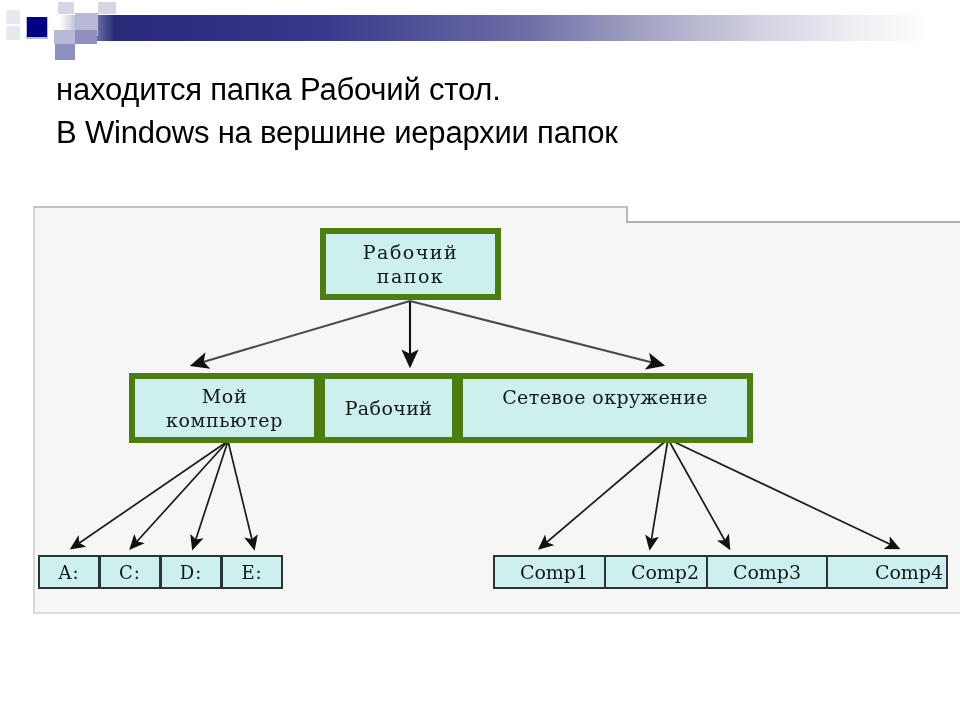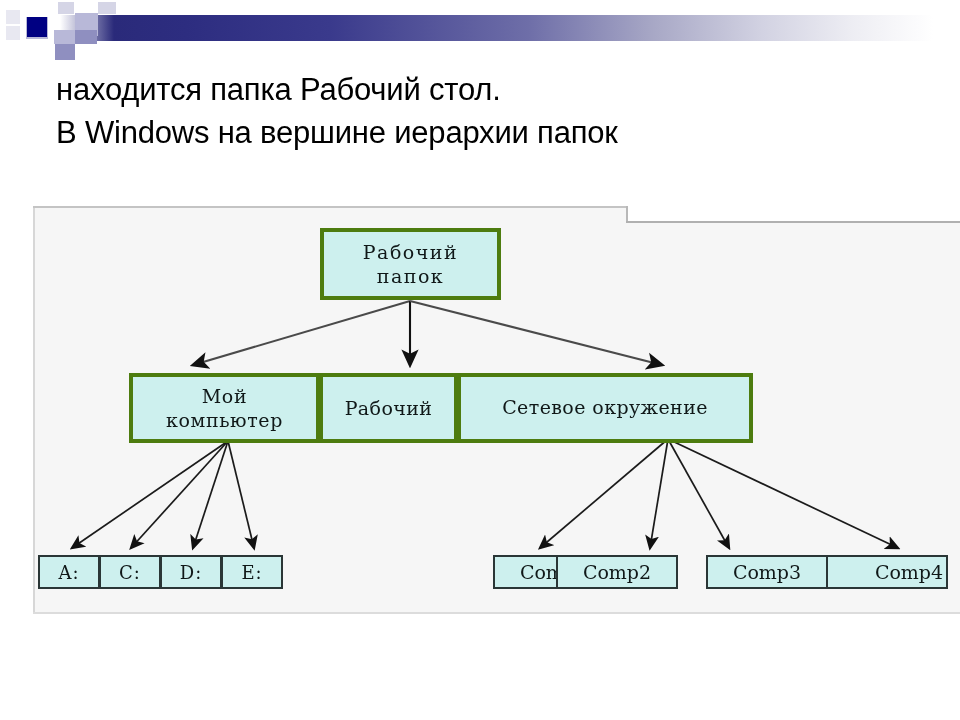--- a/index.html
+++ b/index.html
@@ -119,21 +119,21 @@
     width: 960px;
     height: 720px;
     pointer-events: none;
   }
 
   
   .node {
     position: absolute;
     box-sizing: border-box;
     background: #cdf0ee;
-    border: 4px solid #4d7c0f;
+    border: 6px solid #4d7c0f;
     display: flex;
     flex-direction: column;
     align-items: center;
     justify-content: center;
     font-family: "DejaVu Serif", "Liberation Serif", serif;
     color: #101818;
     text-align: center;
   }
   .node .txt {
     display: block;
@@ -143,21 +143,21 @@
 
   #node-desktop { left: 320px; top: 228px; width: 181px; height: 72px; font-size: 19px; }
   #node-desktop .txt { letter-spacing: 1.5px; }
 
   #node-mycomputer { left: 129px; top: 373px; width: 191px; height: 70px; font-size: 19px; }
   #node-mycomputer .txt { letter-spacing: 0.6px; }
 
   #node-recyclebin { left: 319px; top: 373px; width: 139px; height: 70px; font-size: 19px; }
   #node-recyclebin .txt { letter-spacing: 0.4px; }
 
-  #node-network { left: 457px; top: 373px; width: 296px; height: 70px; font-size: 19px; justify-content: flex-start; padding-top: 18px; }
+  #node-network { left: 457px; top: 373px; width: 296px; height: 70px; font-size: 19px; justify-content: flex-start; padding-top: 6px; }
   #node-network .txt { letter-spacing: 0.4px; }
 
   .drive {
     position: absolute;
     box-sizing: border-box;
     background: #cdf0ee;
     border: 2px solid #2a3636;
     display: flex;
     align-items: center;
     justify-content: center;
@@ -183,21 +183,21 @@
     align-items: center;
     justify-content: center;
     font-family: "DejaVu Serif", "Liberation Serif", serif;
     font-size: 19px;
     color: #101818;
     top: 555px;
     height: 34px;
     width: 122px;
   }
   #comp-1 { left: 466px; margin-left: 27px; }
-  #comp-2 { left: 556px; }
+  #comp-2 { left: 604px; }
   #comp-3 { left: 706px; }
   #comp-4 { left: 826px; padding-left: 44px; }
 </style>
 </head>
 <body>
 
 <div id="header-band">
   <div class="band-bar"></div>
   <div class="sq sq-faint" style="left:6px;  top:10px;  width:14px; height:14px;"></div>
   <div class="sq sq-faint" style="left:6px;  top:26px;  width:14px; height:14px;"></div>

